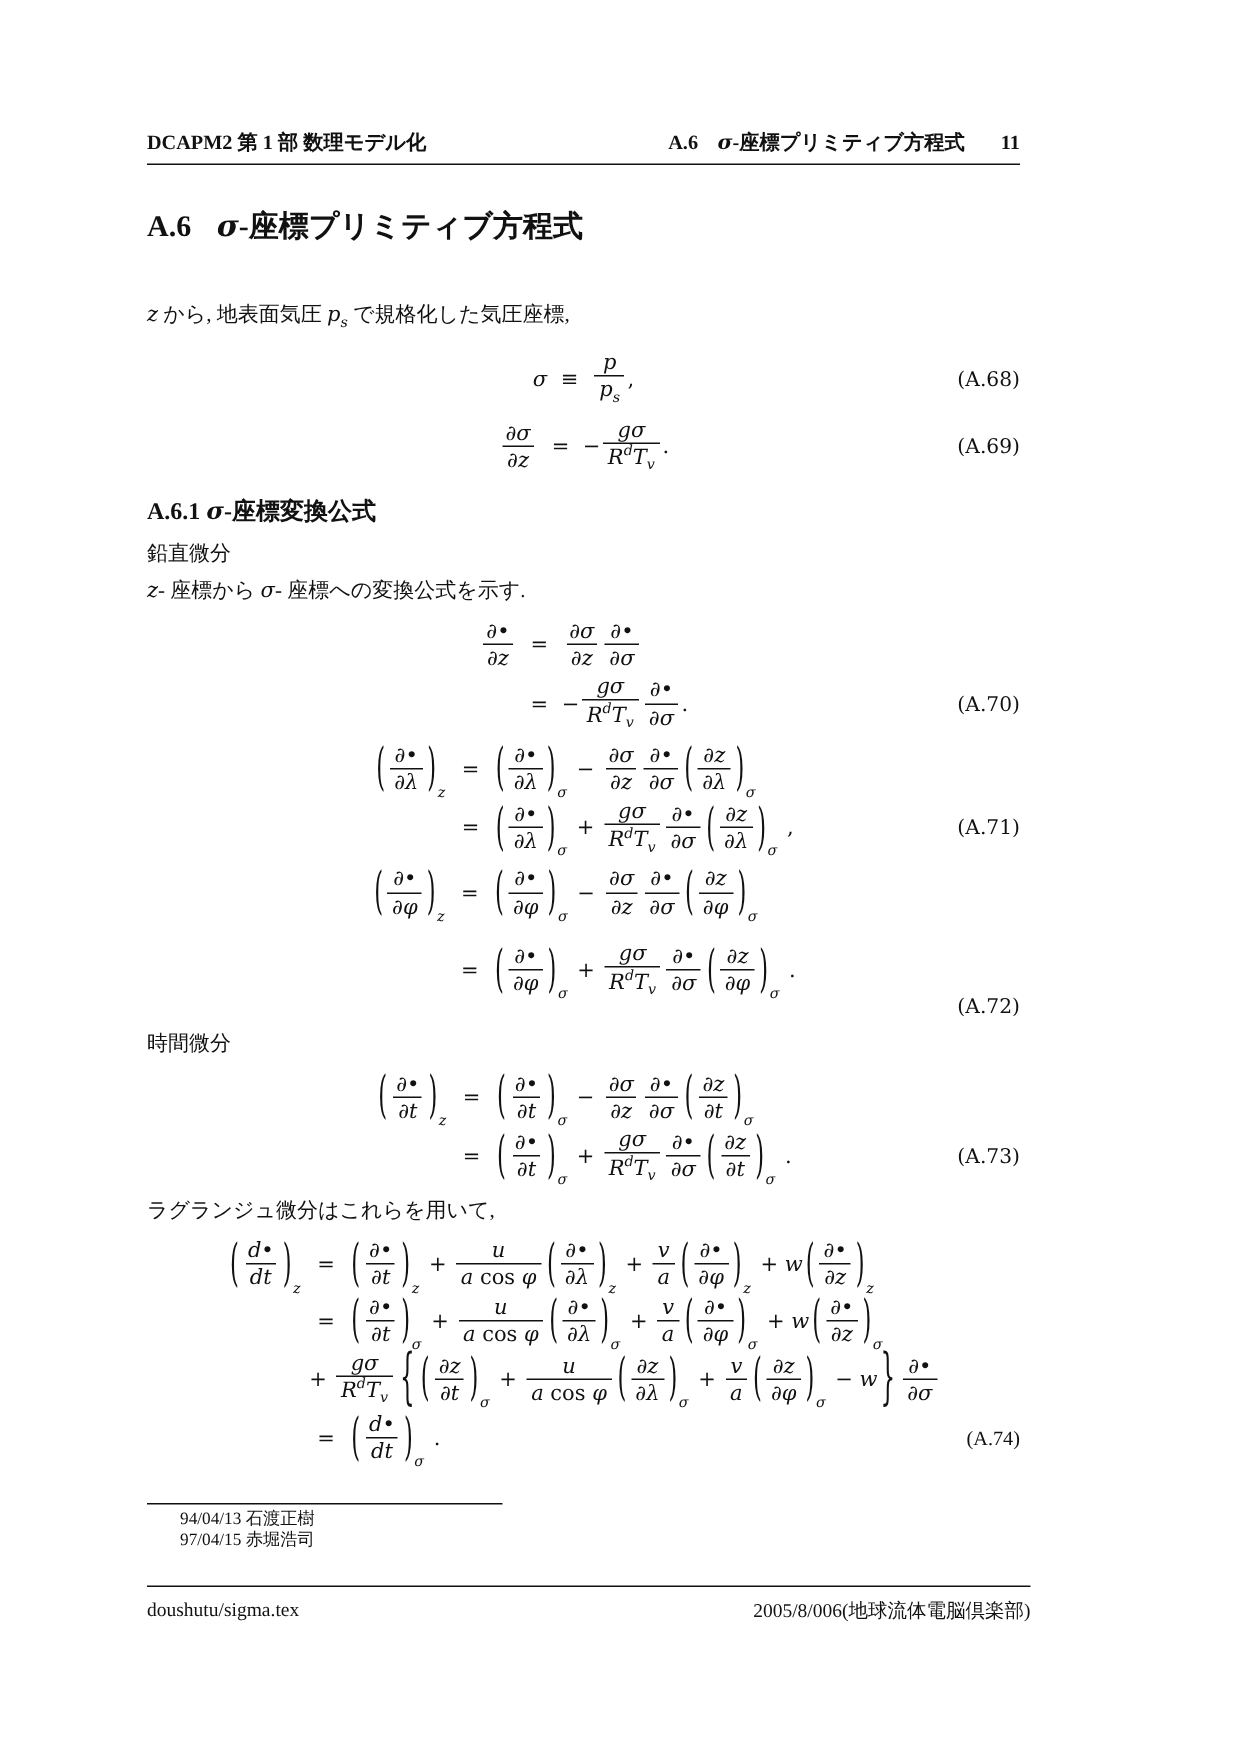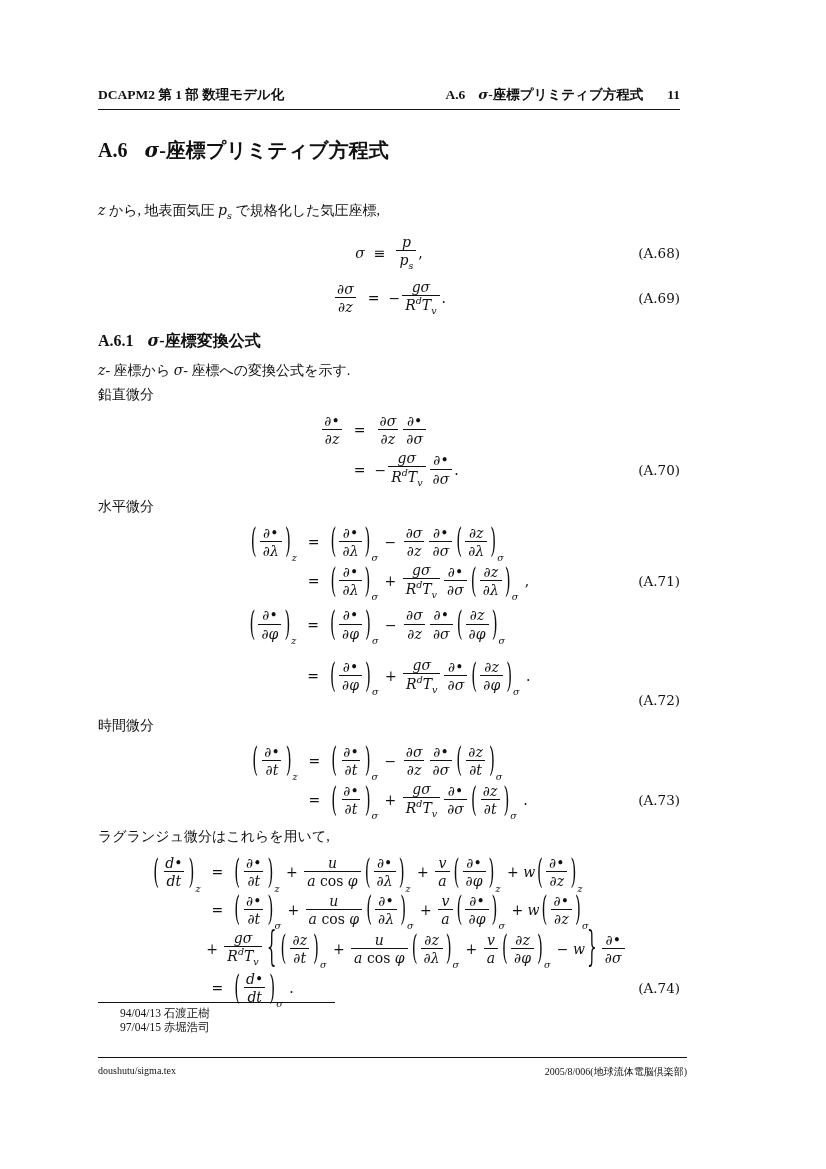--- a/index.html
+++ b/index.html
@@ -15,21 +15,21 @@
     display:flex;justify-content:space-between;align-items:baseline;
     padding:86px 0 5px 0;border-bottom:1.3px solid #111;
     font-weight:bold;font-size:13.5px;
   }
   .ph-right{display:flex;align-items:baseline;gap:0;}
   .ph-no{margin-right:13px;}
   .ph-page{margin-left:24px;}
 
   
   h1.sec{font-size:20px;font-weight:bold;margin:27px 0 13px 0;display:flex;gap:17px;align-items:baseline;}
-  h2.subsec{font-size:16px;font-weight:bold;margin:14px 0 7px 0;display:flex;gap:14px;align-items:baseline;}
+  h2.subsec{font-size:16px;font-weight:bold;margin:14px 0 7px 0;display:flex;gap:4px;align-items:baseline;}
 
   
   .body{font-size:14px;line-height:22px;margin:2px 0;}
   .body .line{white-space:nowrap;}
   .imath{font-family:"DejaVu Serif",serif;font-style:italic;}
   .imath sub{font-size:0.68em;font-style:italic;}
 
   
   .eqblock{
     display:grid;grid-template-columns:1fr auto auto auto 1fr;
@@ -51,21 +51,21 @@
   .delim{display:inline-block;font-style:normal;line-height:1;font-size:1.08em;transform:scaleY(2.25);margin:0 1px;}
   .delim.brace{transform:scaleY(2.65);font-size:1.1em;margin:0 2px;}
   .psub{font-size:9.5px;font-style:italic;align-self:flex-end;transform:translateY(38%);margin-right:1px;}
 
   
   .footnotes{position:absolute;left:98px;top:1002px;width:582px;font-size:11.5px;}
   .fnrule{width:237px;border-top:1px solid #111;margin-bottom:3px;}
   .fnline{padding-left:22px;line-height:14px;}
 
   
-  .pagefoot{position:absolute;left:98px;top:1057px;width:589px;font-size:10px;}
+  .pagefoot{position:absolute;left:98px;top:1057px;width:589px;font-size:13px;}
   .pfrule{border-top:1px solid #111;margin-bottom:7px;}
   .pfrow{display:flex;justify-content:space-between;}
 </style>
 </head>
 <body>
 
 <div class="page">
 
   <div class="pagehead">
     <span class="ph-left">DCAPM2 第 1 部 数理モデル化</span>
@@ -116,23 +116,23 @@
         <span class="rm">.</span>
       </span>
       <span class="eqnum" style="grid-area: 1 / 5;">(A.69)</span>
     </div>
 
   <h2 class="subsec">
     <span>A.6.1</span>
     <span><span class="imath">σ</span><span>-座標変換公式</span></span>
   </h2>
 
+  <p class="body">鉛直微分</p>
+
   <p class="body"><span class="line"><span class="imath">z</span>- 座標から <span class="imath">σ</span>- 座標への変換公式を示す.</span></p>
-
-  <p class="body">鉛直微分</p>
 
   <div class="eqblock">
       <span class="lhs" style="grid-area: 1 / 2;">
         <span class="frac">
           <span class="fnum"><span class="it">∂•</span></span>
           <span class="fden"><span class="it">∂z</span></span>
         </span>
       </span>
       <span class="rel" style="grid-area: 1 / 3;">=</span>
       <span class="rhs" style="grid-area: 1 / 4;">
@@ -155,21 +155,20 @@
         </span>
         <span class="frac">
           <span class="fnum"><span class="it">∂•</span></span>
           <span class="fden"><span class="it">∂σ</span></span>
         </span>
         <span class="rm">.</span>
       </span>
       <span class="eqnum" style="grid-area: 2 / 5;">(A.70)</span>
     </div>
 
-  <p class="body">水平微分</p>
 
   <div class="eqblock">
       <span class="lhs" style="grid-area: 1 / 2;">
         <span class="par">
           <span class="delim">(</span>
           <span class="frac">
             <span class="fnum"><span class="it">∂•</span></span>
             <span class="fden"><span class="it">∂λ</span></span>
           </span>
           <span class="delim">)</span>
@@ -577,21 +576,21 @@
           <span class="delim">(</span>
           <span class="frac">
             <span class="fnum"><span class="it">d•</span></span>
             <span class="fden"><span class="it">dt</span></span>
           </span>
           <span class="delim">)</span>
           <span class="psub">σ</span>
         </span>
         <span class="rm"> .</span>
       </span>
-      <span class="eqnum" style="grid-area: 4 / 5;">(A.74)</span>
+      <span class="eqnum" style="grid-area: 4 / 5; font-family: Liberation Serif, serif;">(A.74)</span>
     </div>
 
 </div>
 
 <div class="footnotes">
   <div class="fnrule"></div>
   <div class="fnline">94/04/13 石渡正樹</div>
   <div class="fnline">97/04/15 赤堀浩司</div>
 </div>
 

